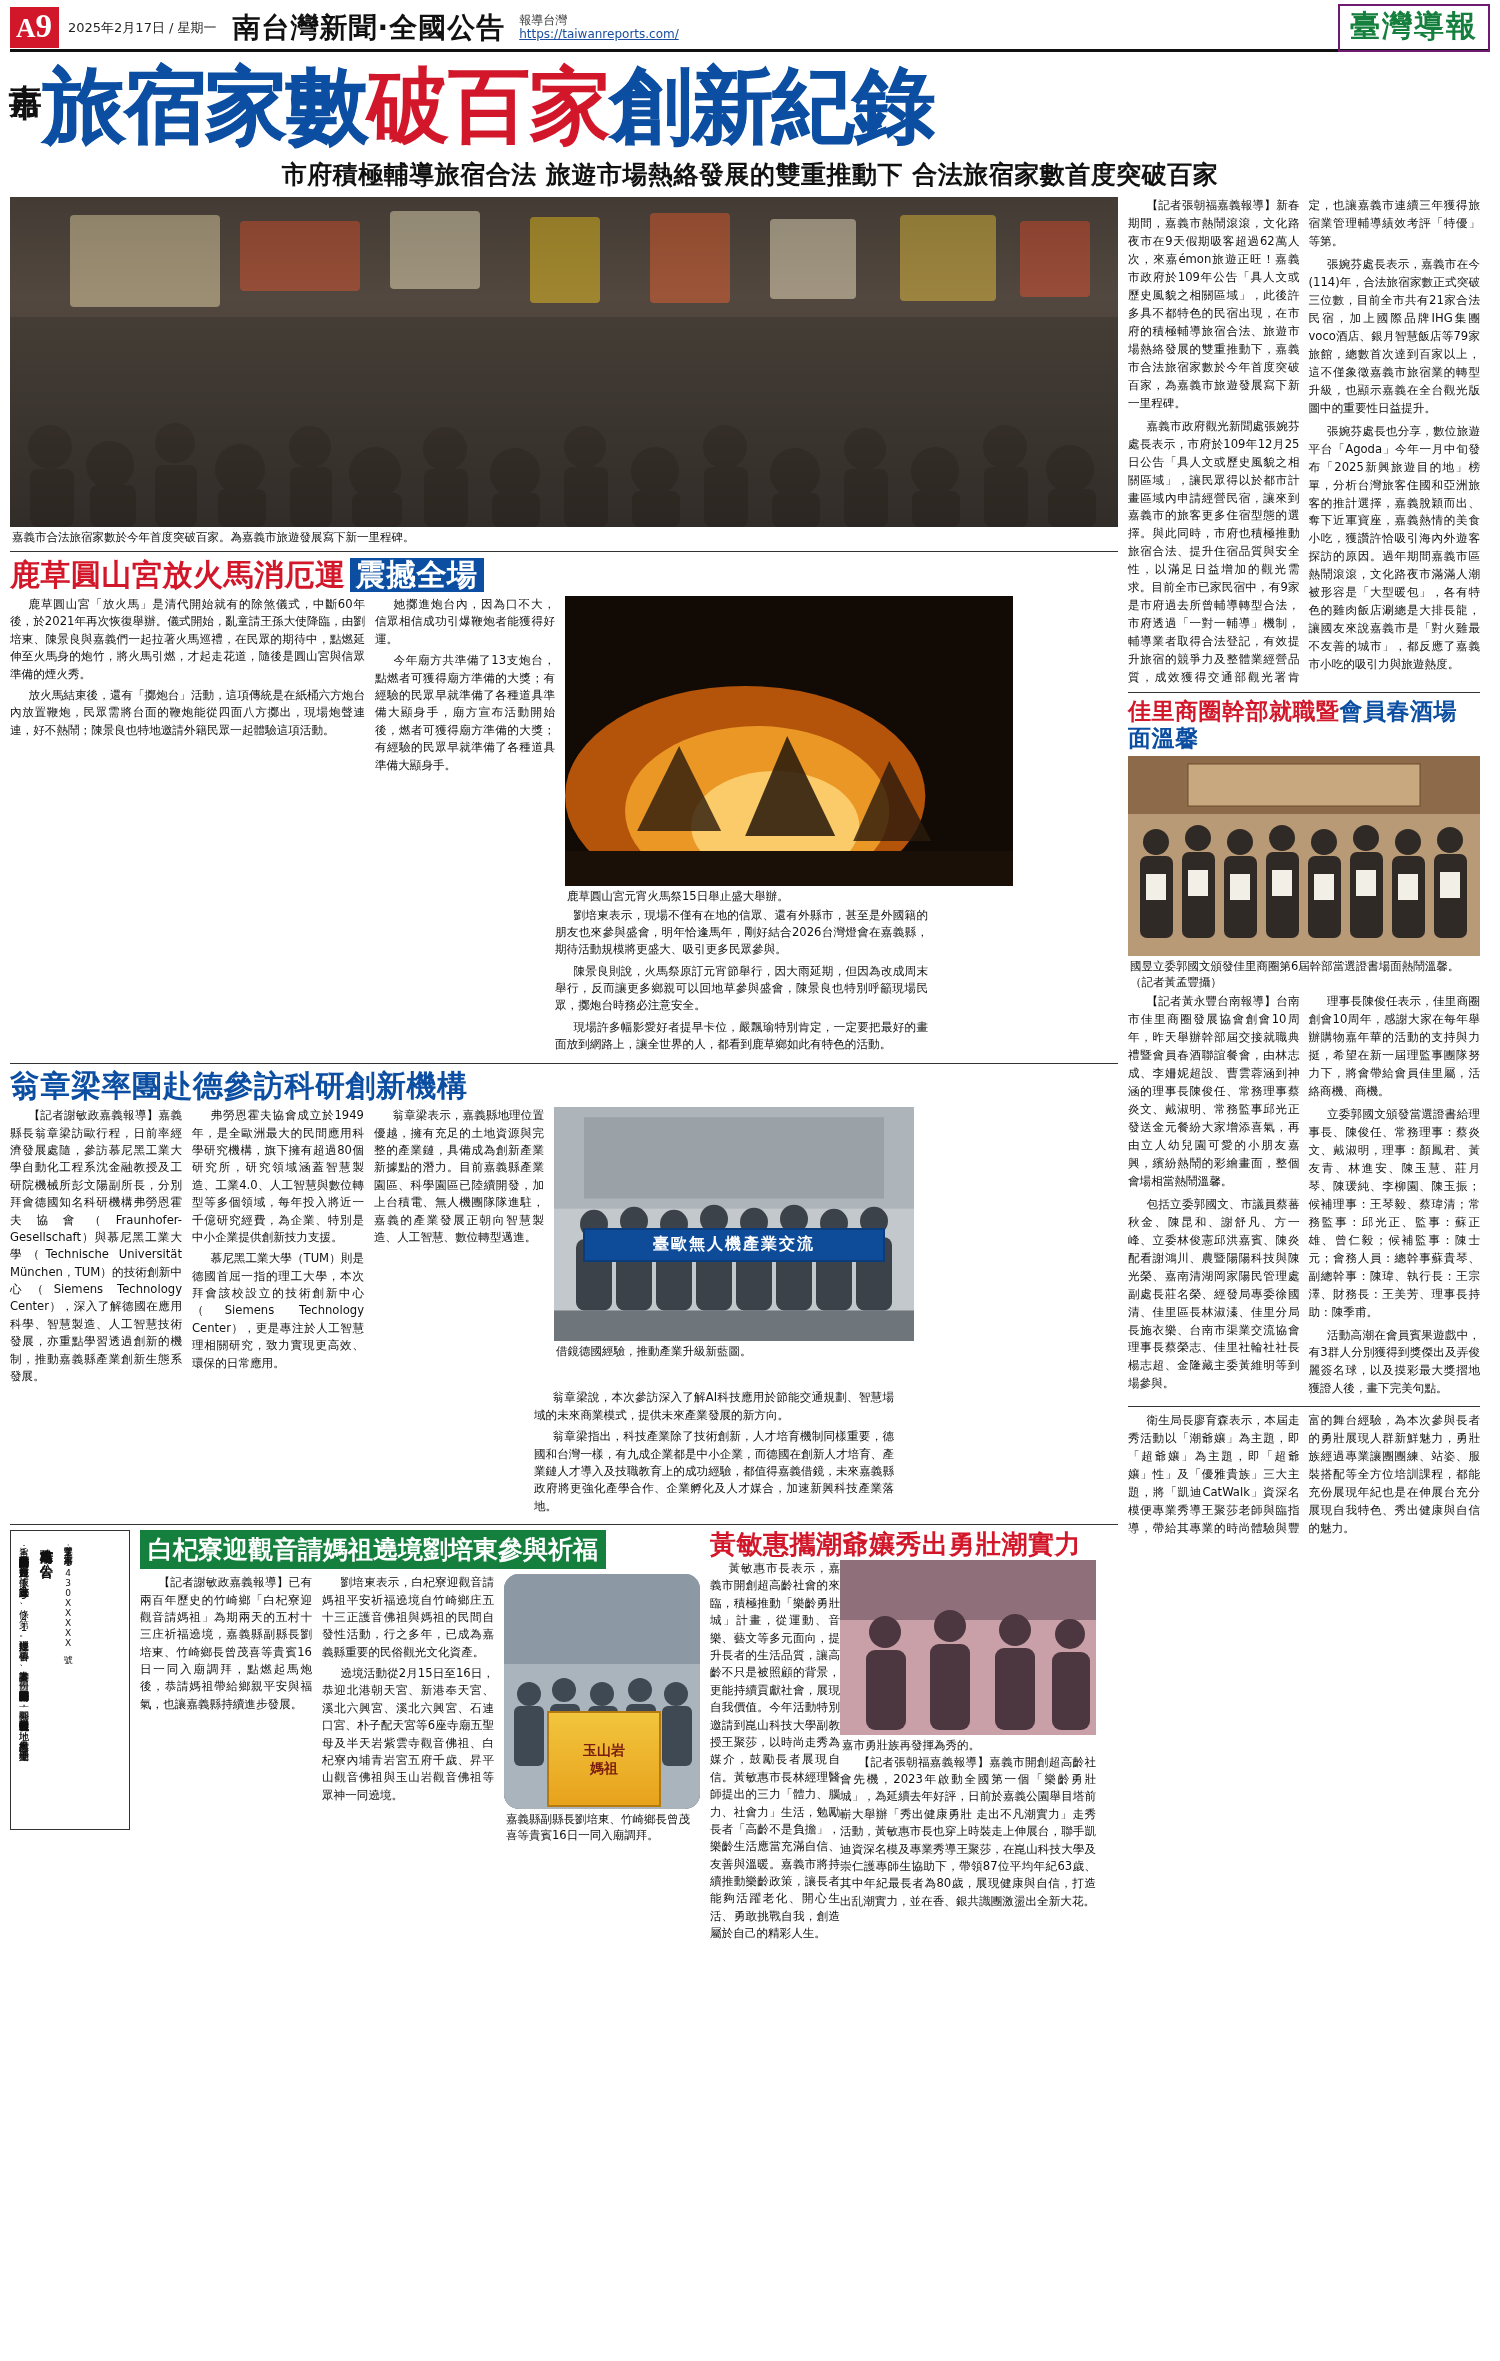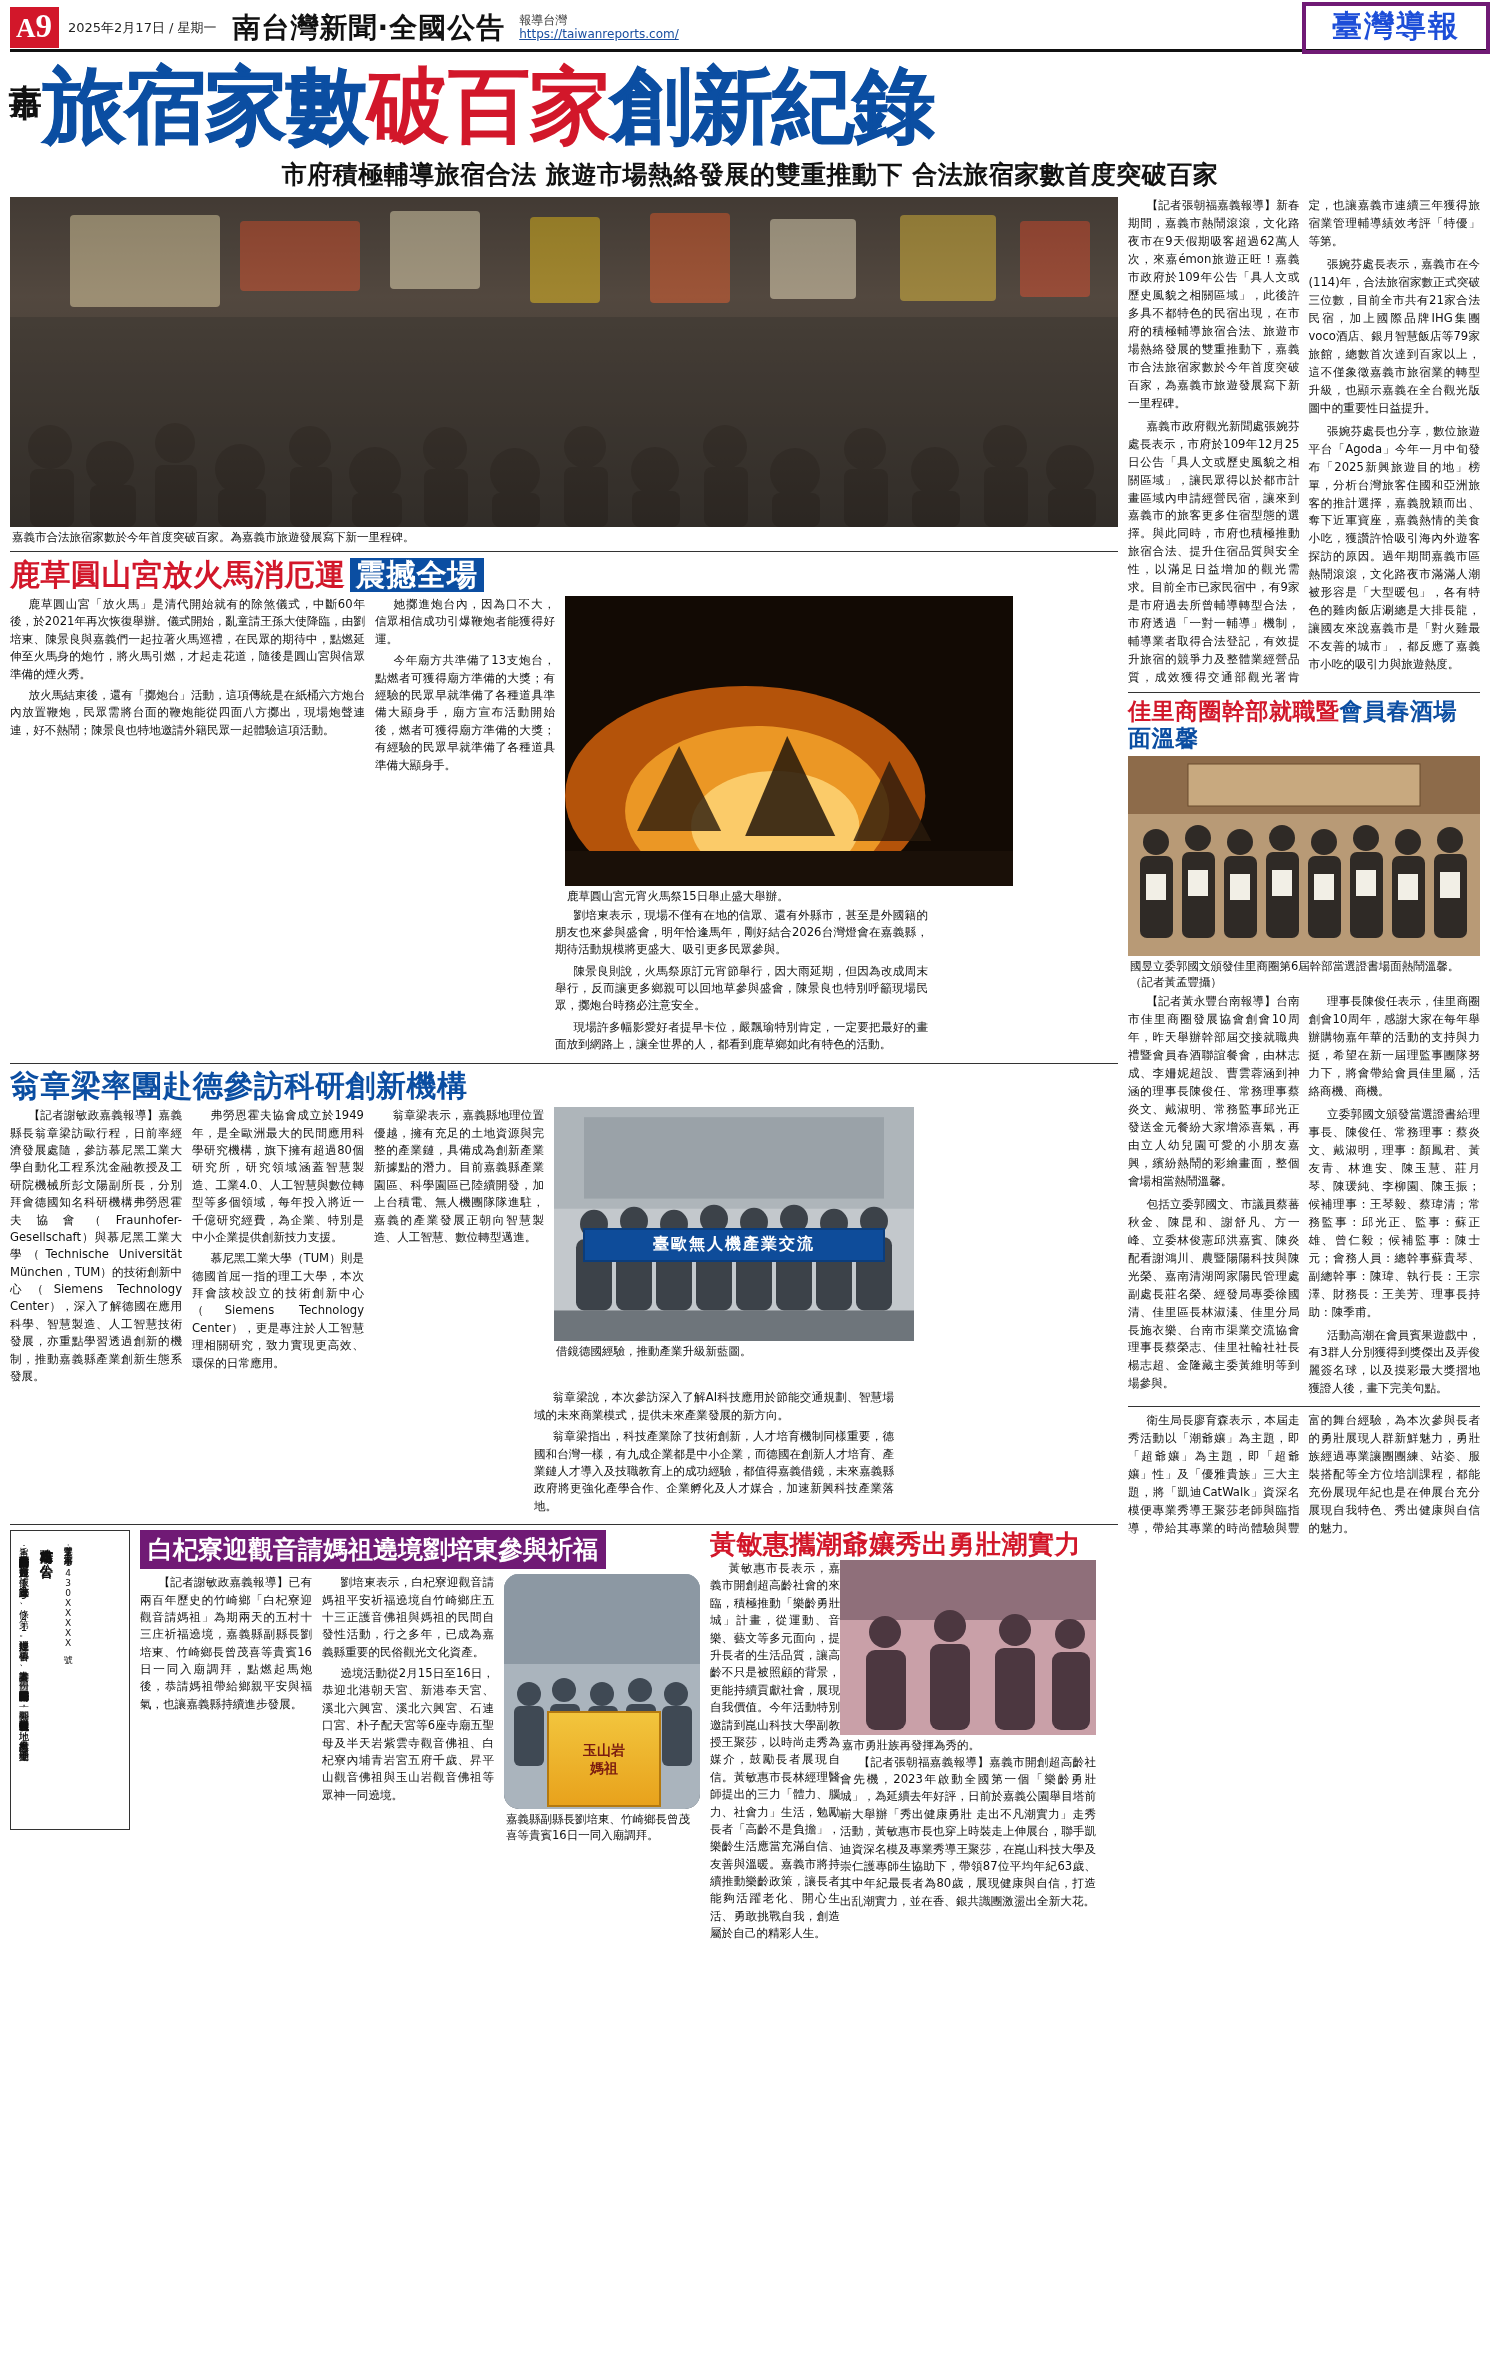--- a/index.html
+++ b/index.html
@@ -25,22 +25,22 @@
   .page-badge .pb-n { font-size:33px; margin-left:1px; }
   .mh-date { font-size:13px; margin-left:9px; color:#222; white-space:nowrap; }
   .mh-section {
     font-size:28px; font-weight:bold; margin-left:16px; letter-spacing:1px;
     font-family:"DejaVu Sans", sans-serif; white-space:nowrap;
   }
   .mh-url { margin-left:14px; line-height:1.15; }
   .mh-url .u1 { font-size:12px; color:#333; }
   .mh-url .u2 { font-size:12px; color:#1a4fa0; text-decoration:underline; }
   .mh-brand {
-    margin-left:auto; border:4px solid #701a75; color:#1d4ed8;
-    font-size:30px; font-weight:bold; padding:0 26px 3px; letter-spacing:2px;
+    margin-left:auto; border:2px solid #701a75; color:#15803d;
+    font-size:30px; font-weight:bold; padding:0 10px 3px; letter-spacing:2px;
     font-family:"DejaVu Sans", sans-serif;
   }
 
   
   .headline-row { display:flex; align-items:center; margin-top:6px; }
   .hl-prefix {
     font-size:33px; font-weight:bold; line-height:0.95; color:#111;
     writing-mode:vertical-rl; text-orientation:upright; letter-spacing:1px;
     height:96px; margin-right:2px;
   }
@@ -324,21 +324,21 @@
 
         <div style="width:120px;">
           <div class="notice-box" style="display:flex;gap:3px;height:300px;">
             <div class="small-note cjk" style="height:285px;border:none;">主旨：公告本市都市計畫（主要計畫）案及細部計畫案相關變更事項，並自公告日起實施。依據：都市計畫法第19條、第21條規定辦理。公告事項：一、本案計畫書、圖一份，自公告日起於高雄市政府都市發展局及相關區公所公開展覽三十日。二、公告期間，任何公民或團體得以書面載明姓名、地址，向本府提出意見，逾期不予受理。</div>
             <div class="small-note cjk" style="height:285px;border:none;font-size:13px;font-weight:bold;">高雄市政府 公告</div>
             <div class="small-note cjk" style="height:285px;border:none;font-size:9px;">發文字號：高市府工字第11430XXXXX號</div>
           </div>
         </div>
 
         <div style="width:560px;">
-          <div style="background:#701a75;color:#fff;font-size:25px;font-weight:bold;padding:3px 8px;display:inline-block;" class="cjk">白杞寮迎觀音請媽祖遶境劉培東參與祈福</div>
+          <div style="background:#15803d;color:#fff;font-size:25px;font-weight:bold;padding:3px 8px;display:inline-block;" class="cjk">白杞寮迎觀音請媽祖遶境劉培東參與祈福</div>
           <div style="display:flex;gap:10px;margin-top:5px;">
             <div style="width:172px;">
               <div class="body-text cjk">
                 <p>【記者謝敏政嘉義報導】已有兩百年歷史的竹崎鄉「白杞寮迎觀音請媽祖」為期兩天的五村十三庄祈福遶境，嘉義縣副縣長劉培東、竹崎鄉長曾茂喜等貴賓16日一同入廟調拜，點燃起馬炮後，恭請媽祖帶給鄉親平安與福氣，也讓嘉義縣持續進步發展。</p>
               </div>
             </div>
             <div style="width:172px;">
               <div class="body-text cjk">
                 <p>劉培東表示，白杞寮迎觀音請媽祖平安祈福遶境自竹崎鄉庄五十三正護音佛祖與媽祖的民間自發性活動，行之多年，已成為嘉義縣重要的民俗觀光文化資產。</p>
                 <p>遶境活動從2月15日至16日，恭迎北港朝天宮、新港奉天宮、溪北六興宮、溪北六興宮、石連口宮、朴子配天宮等6座寺廟五聖母及半天岩紫雲寺觀音佛祖、白杞寮內埔青岩宮五府千歲、昇平山觀音佛祖與玉山岩觀音佛祖等眾神一同遶境。</p>

